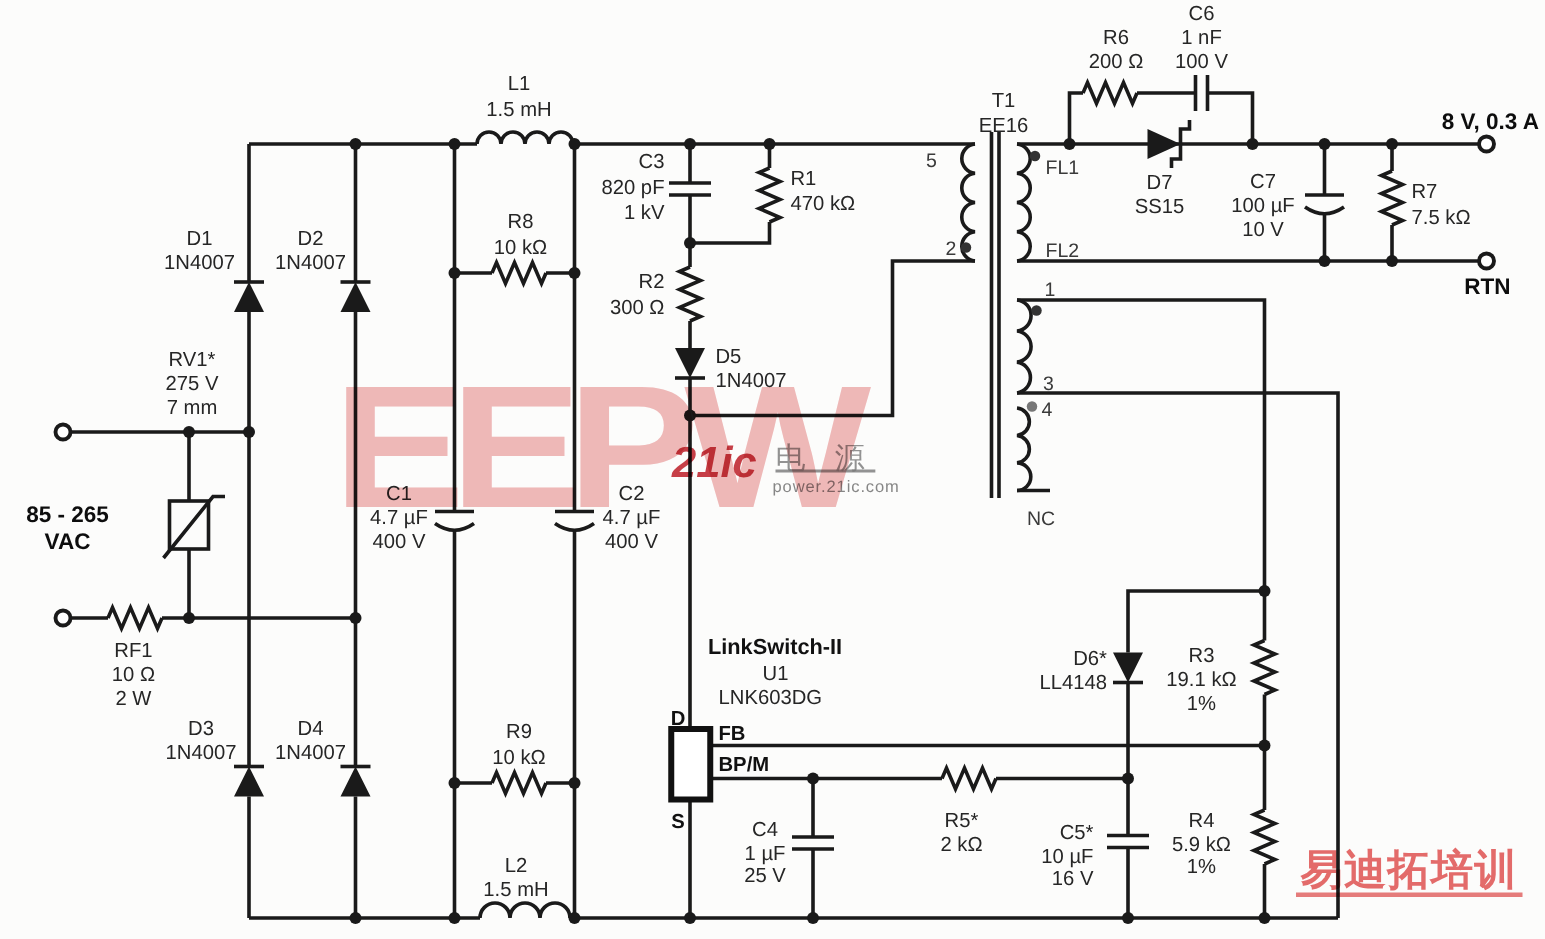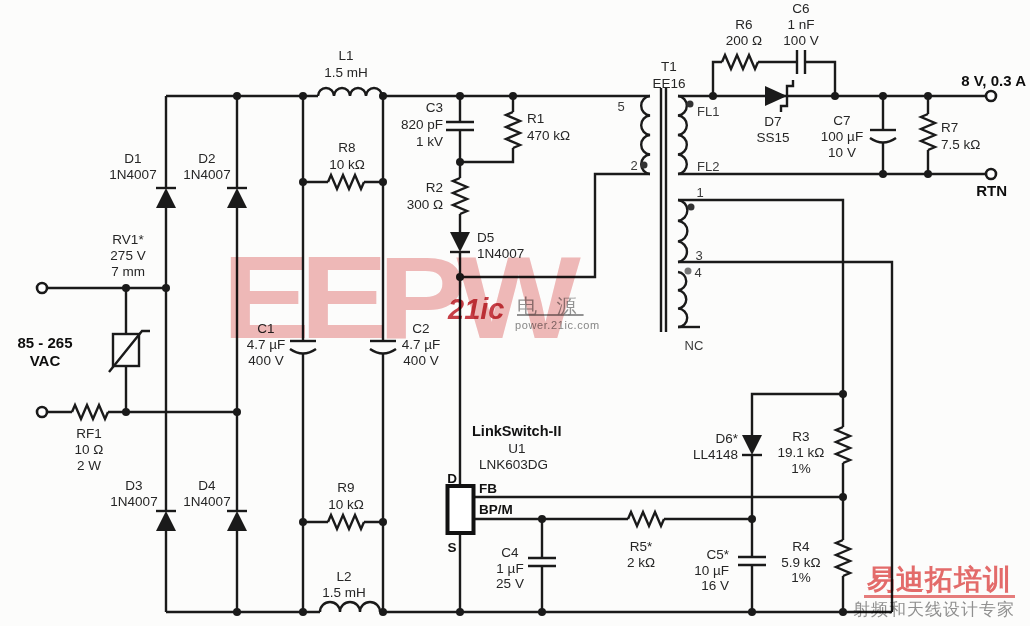--- a/index.html
+++ b/index.html
@@ -333,14 +333,13 @@
     <text class="lbl" text-anchor="middle" x="510" y="573">1 µF</text>
     <text class="lbl" text-anchor="middle" x="510" y="588">25 V</text>
   </g>
 </svg>
 
   <div class="wm" id="wm-eepw">EEPW</div>
   <div class="wm" id="wm-21ic">21ic</div>
   <div class="wm" id="wm-dy">电 源</div>
   <div class="wm" id="wm-url">power.21ic.com</div>
   <div class="wm" id="wm-edatop">易迪拓培训</div>
-  <div class="wm" id="wm-tag">射频和天线设计专家</div>
 </div>
 
 </body></html>

